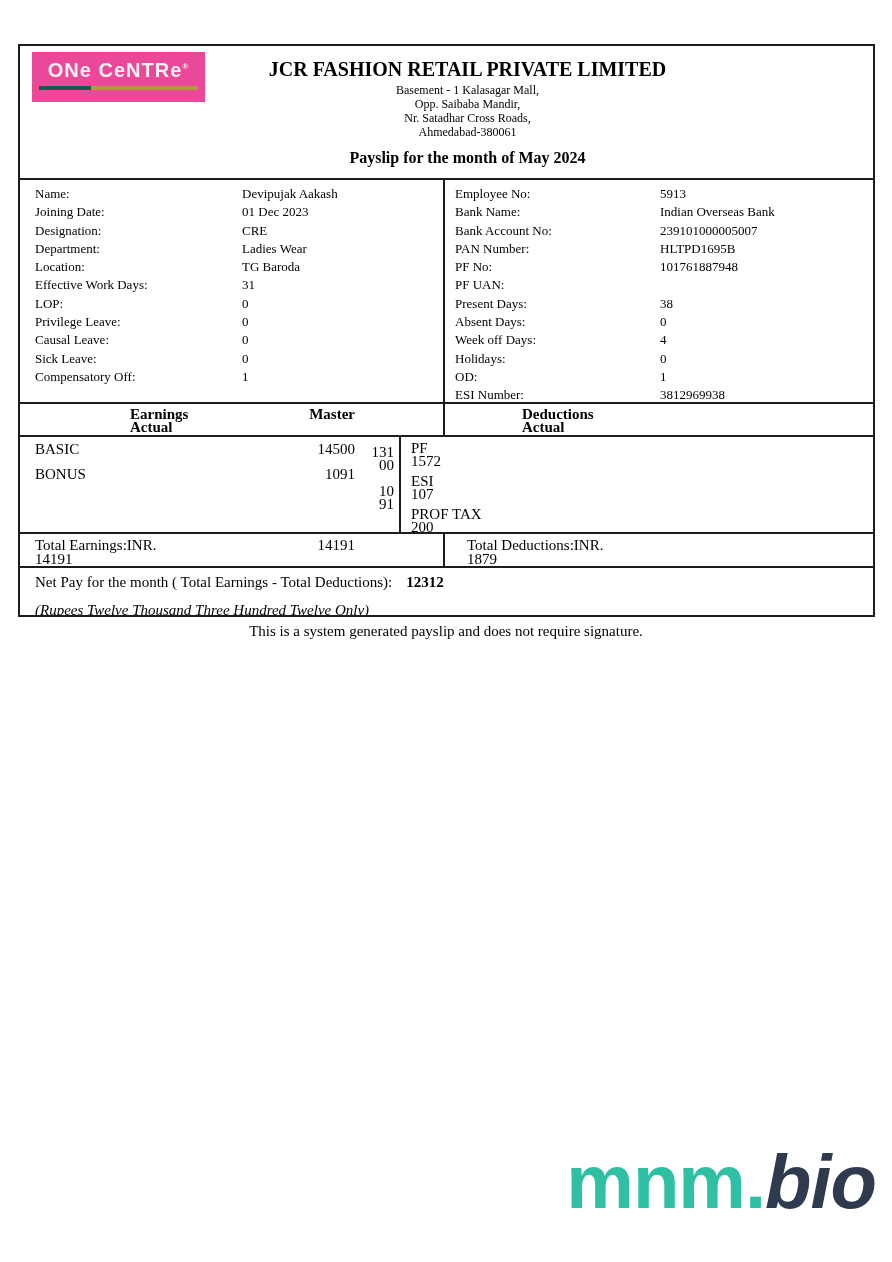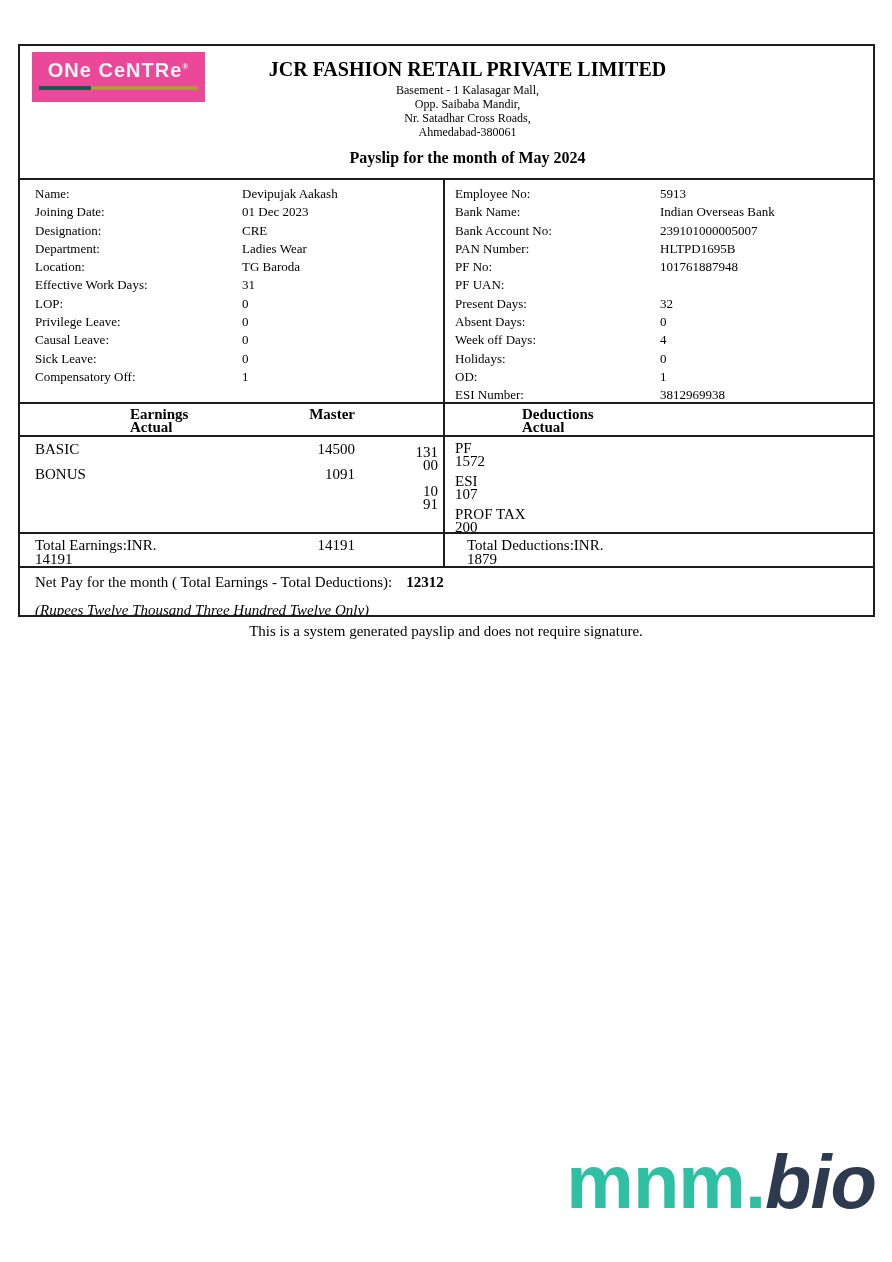--- a/index.html
+++ b/index.html
@@ -36,21 +36,21 @@
   .details-right .detail-label{width:205px;}
   .detail-value{flex:1;}
   
   .sec-earnhead{height:33px;border-bottom:2px solid #1d1d1d;display:flex;box-sizing:border-box;font-weight:bold;font-size:15px;line-height:13px;}
   .earnhead-left{width:423px;position:relative;box-sizing:border-box;padding-top:4px;}
   .eh-block{margin-left:110px;}
   .eh-master{position:absolute;top:4px;left:0;width:335px;text-align:right;}
   .earnhead-right{flex:1;border-left:2px solid #1d1d1d;box-sizing:border-box;padding:4px 0 0 77px;}
   
   .sec-earnbody{height:95px;display:flex;box-sizing:border-box;overflow:hidden;}
-  .earnbody-left{width:423px;display:flex;box-sizing:border-box;}
+  .earnbody-left{width:379px;display:flex;box-sizing:border-box;}
   .earn-names{width:250px;box-sizing:border-box;padding:5px 0 0 15px;font-size:15px;}
   .earn-name{line-height:15px;margin-bottom:10px;}
   .earn-masters{width:85px;text-align:right;padding-top:5px;font-size:15px;box-sizing:border-box;}
   .earn-master{line-height:15px;margin-bottom:10px;}
   .earn-actuals{flex:1;text-align:right;padding:9px 5px 0 0;font-size:15px;box-sizing:border-box;}
   .earn-actual{line-height:13px;margin-bottom:13px;white-space:pre-line;}
   .earnbody-right{flex:1;border-left:2px solid #1d1d1d;box-sizing:border-box;padding:5px 0 0 10px;font-size:15px;}
   .ded-item{margin-bottom:7px;}
   .ded-item div{line-height:13px;}
   
@@ -183,21 +183,21 @@
           <span class="detail-value">101761887948</span>
         </div>
 
         <div class="detail-row">
           <span class="detail-label">PF UAN:</span>
           <span class="detail-value"></span>
         </div>
 
         <div class="detail-row">
           <span class="detail-label">Present Days:</span>
-          <span class="detail-value">32</span>
+          <span class="detail-value">38</span>
         </div>
 
         <div class="detail-row">
           <span class="detail-label">Absent Days:</span>
           <span class="detail-value">0</span>
         </div>
 
         <div class="detail-row">
           <span class="detail-label">Week off Days:</span>
           <span class="detail-value">4</span>

